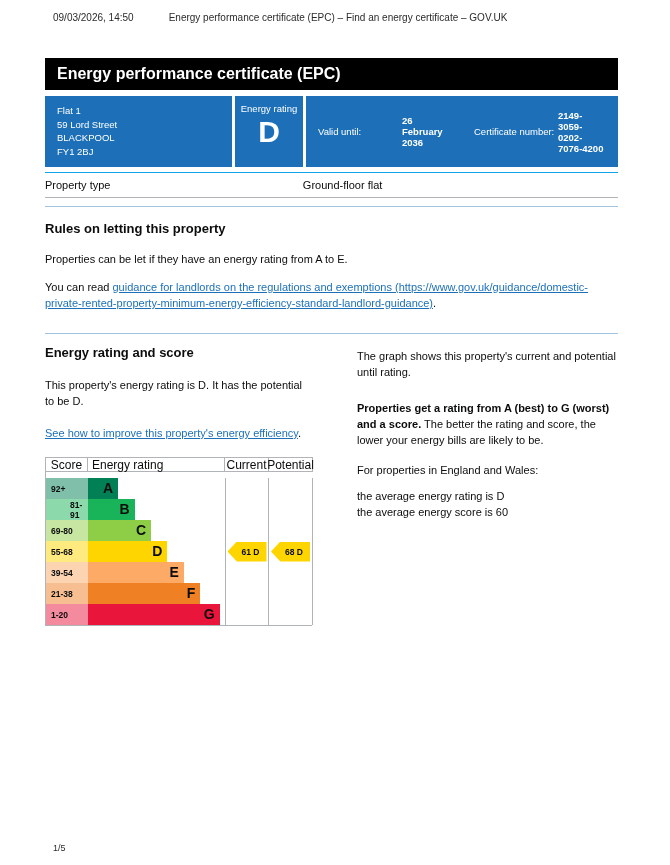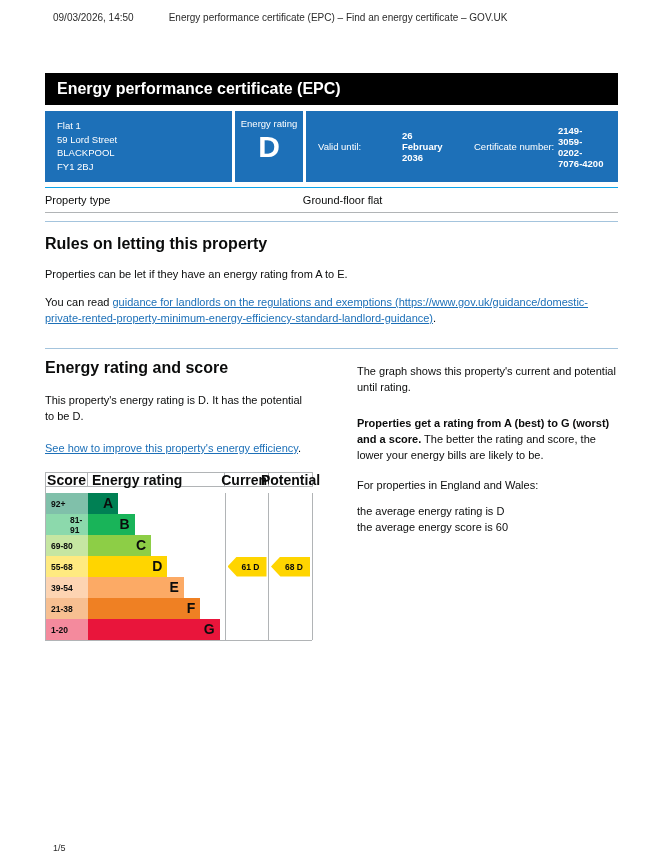--- a/index.html
+++ b/index.html
@@ -18,21 +18,21 @@
   }
   .print-header .ph-title {
     position: absolute; left: 0; right: 0; text-align: center;
   }
   .print-footer {
     position: absolute; bottom: 12px; left: 53px; right: 47px;
     font-size: 9px; color: #2b2b2b;
     display: flex; justify-content: space-between;
   }
   
-  .content { position: absolute; left: 45px; top: 73px; width: 573px; }
+  .content { position: absolute; left: 45px; top: 58px; width: 573px; }
 
   .banner {
     background: #000; color: #fff;
     font-size: 16px; font-weight: bold;
     padding: 8px 12px; height: 32px; line-height: 16px;
   }
 
   
   .summary { display: flex; margin-top: 6px; height: 71px; column-gap: 3px; }
   .summary .cell { background: #1d70b8; color: #fff; }
@@ -53,21 +53,21 @@
   .prow {
     display: flex; height: 25px; align-items: center;
     border-bottom: 1px solid #b1b4b6; font-size: 11px;
   }
   .prow .plabel { width: 45%; }
   .prow .pvalue { flex: 1; }
 
   .divider { border: 0; border-top: 1px solid #a4c4dd; margin-top: 8px; }
   .divider.lg { margin-top: 22px; }
 
-  h2.section-h { font-size: 16px; font-weight: bold; margin-top: 13px; line-height: 17px; }
+  h2.section-h { font-size: 13px; font-weight: bold; margin-top: 13px; line-height: 17px; }
   p.body { font-size: 11px; line-height: 16px; margin-top: 12px; }
   p.body.first { margin-top: 14px; }
   a.govlink { color: #1d70b8; text-decoration: underline; }
 
   
   .cols { display: flex; margin-top: 10px; }
   .col-left { width: 267px; flex: none; }
   .col-right { width: 261px; margin-left: 45px; flex: none; }
   .col-right p.body:first-child { margin-top: 4px; }
   .col-right .p2 { margin-top: 20px; }
@@ -80,21 +80,21 @@
   .epc-chart {
     margin-top: 16px;
     display: grid;
     grid-template-columns: 42px 137px 44px 44px;
     grid-auto-rows: 21px;
     border-left: 1px solid #b1b4b6;
     border-bottom: 1px solid #b1b4b6;
     width: 267px;
   }
   .epc-h {
-    height: 15px; font-size: 14px; font-weight: bold;
+    height: 15px; font-size: 12px; font-weight: normal;
     display: flex; align-items: center;
     border-top: 1px solid #b1b4b6; border-bottom: 1px solid #b1b4b6;
     border-right: 1px solid #b1b4b6;
     padding: 0 4px; background: #fff;
   }
   .epc-h.h-score { justify-content: center; }
   .epc-h.h-rating { }
   .epc-h.h-cur, .epc-h.h-pot { justify-content: center; }
   .epc-score {
     font-size: 8.5px; font-weight: bold;

